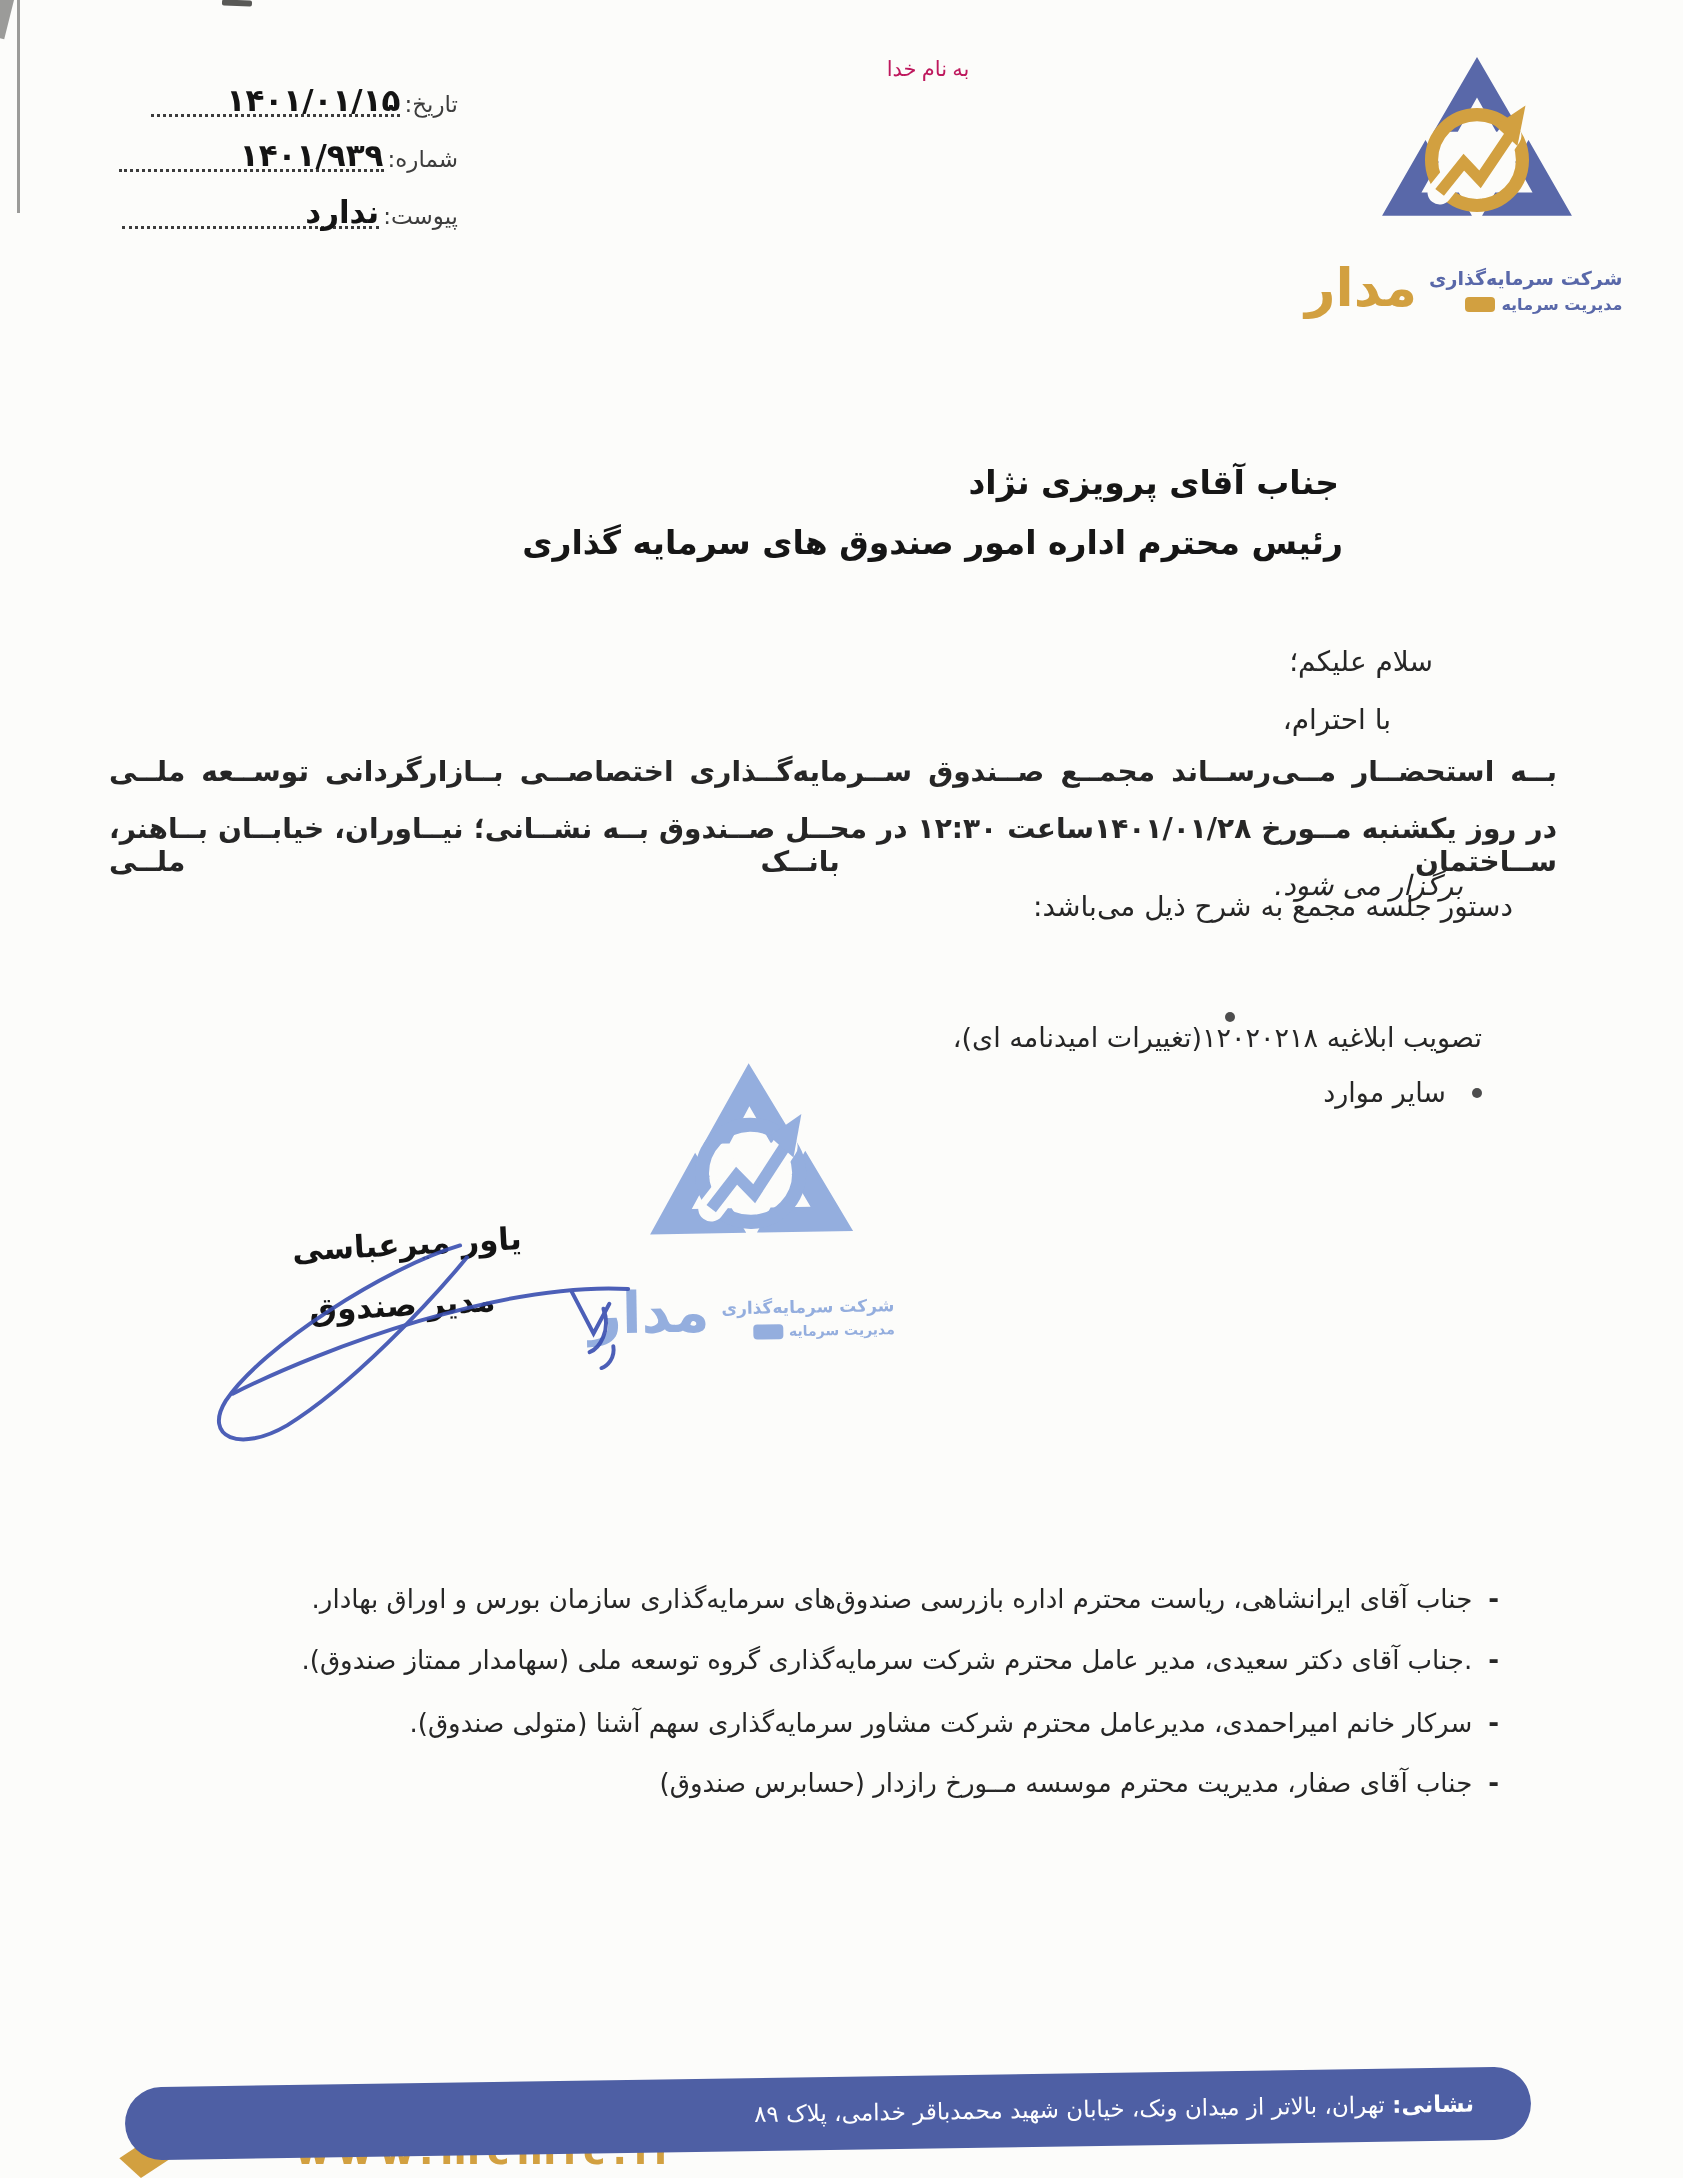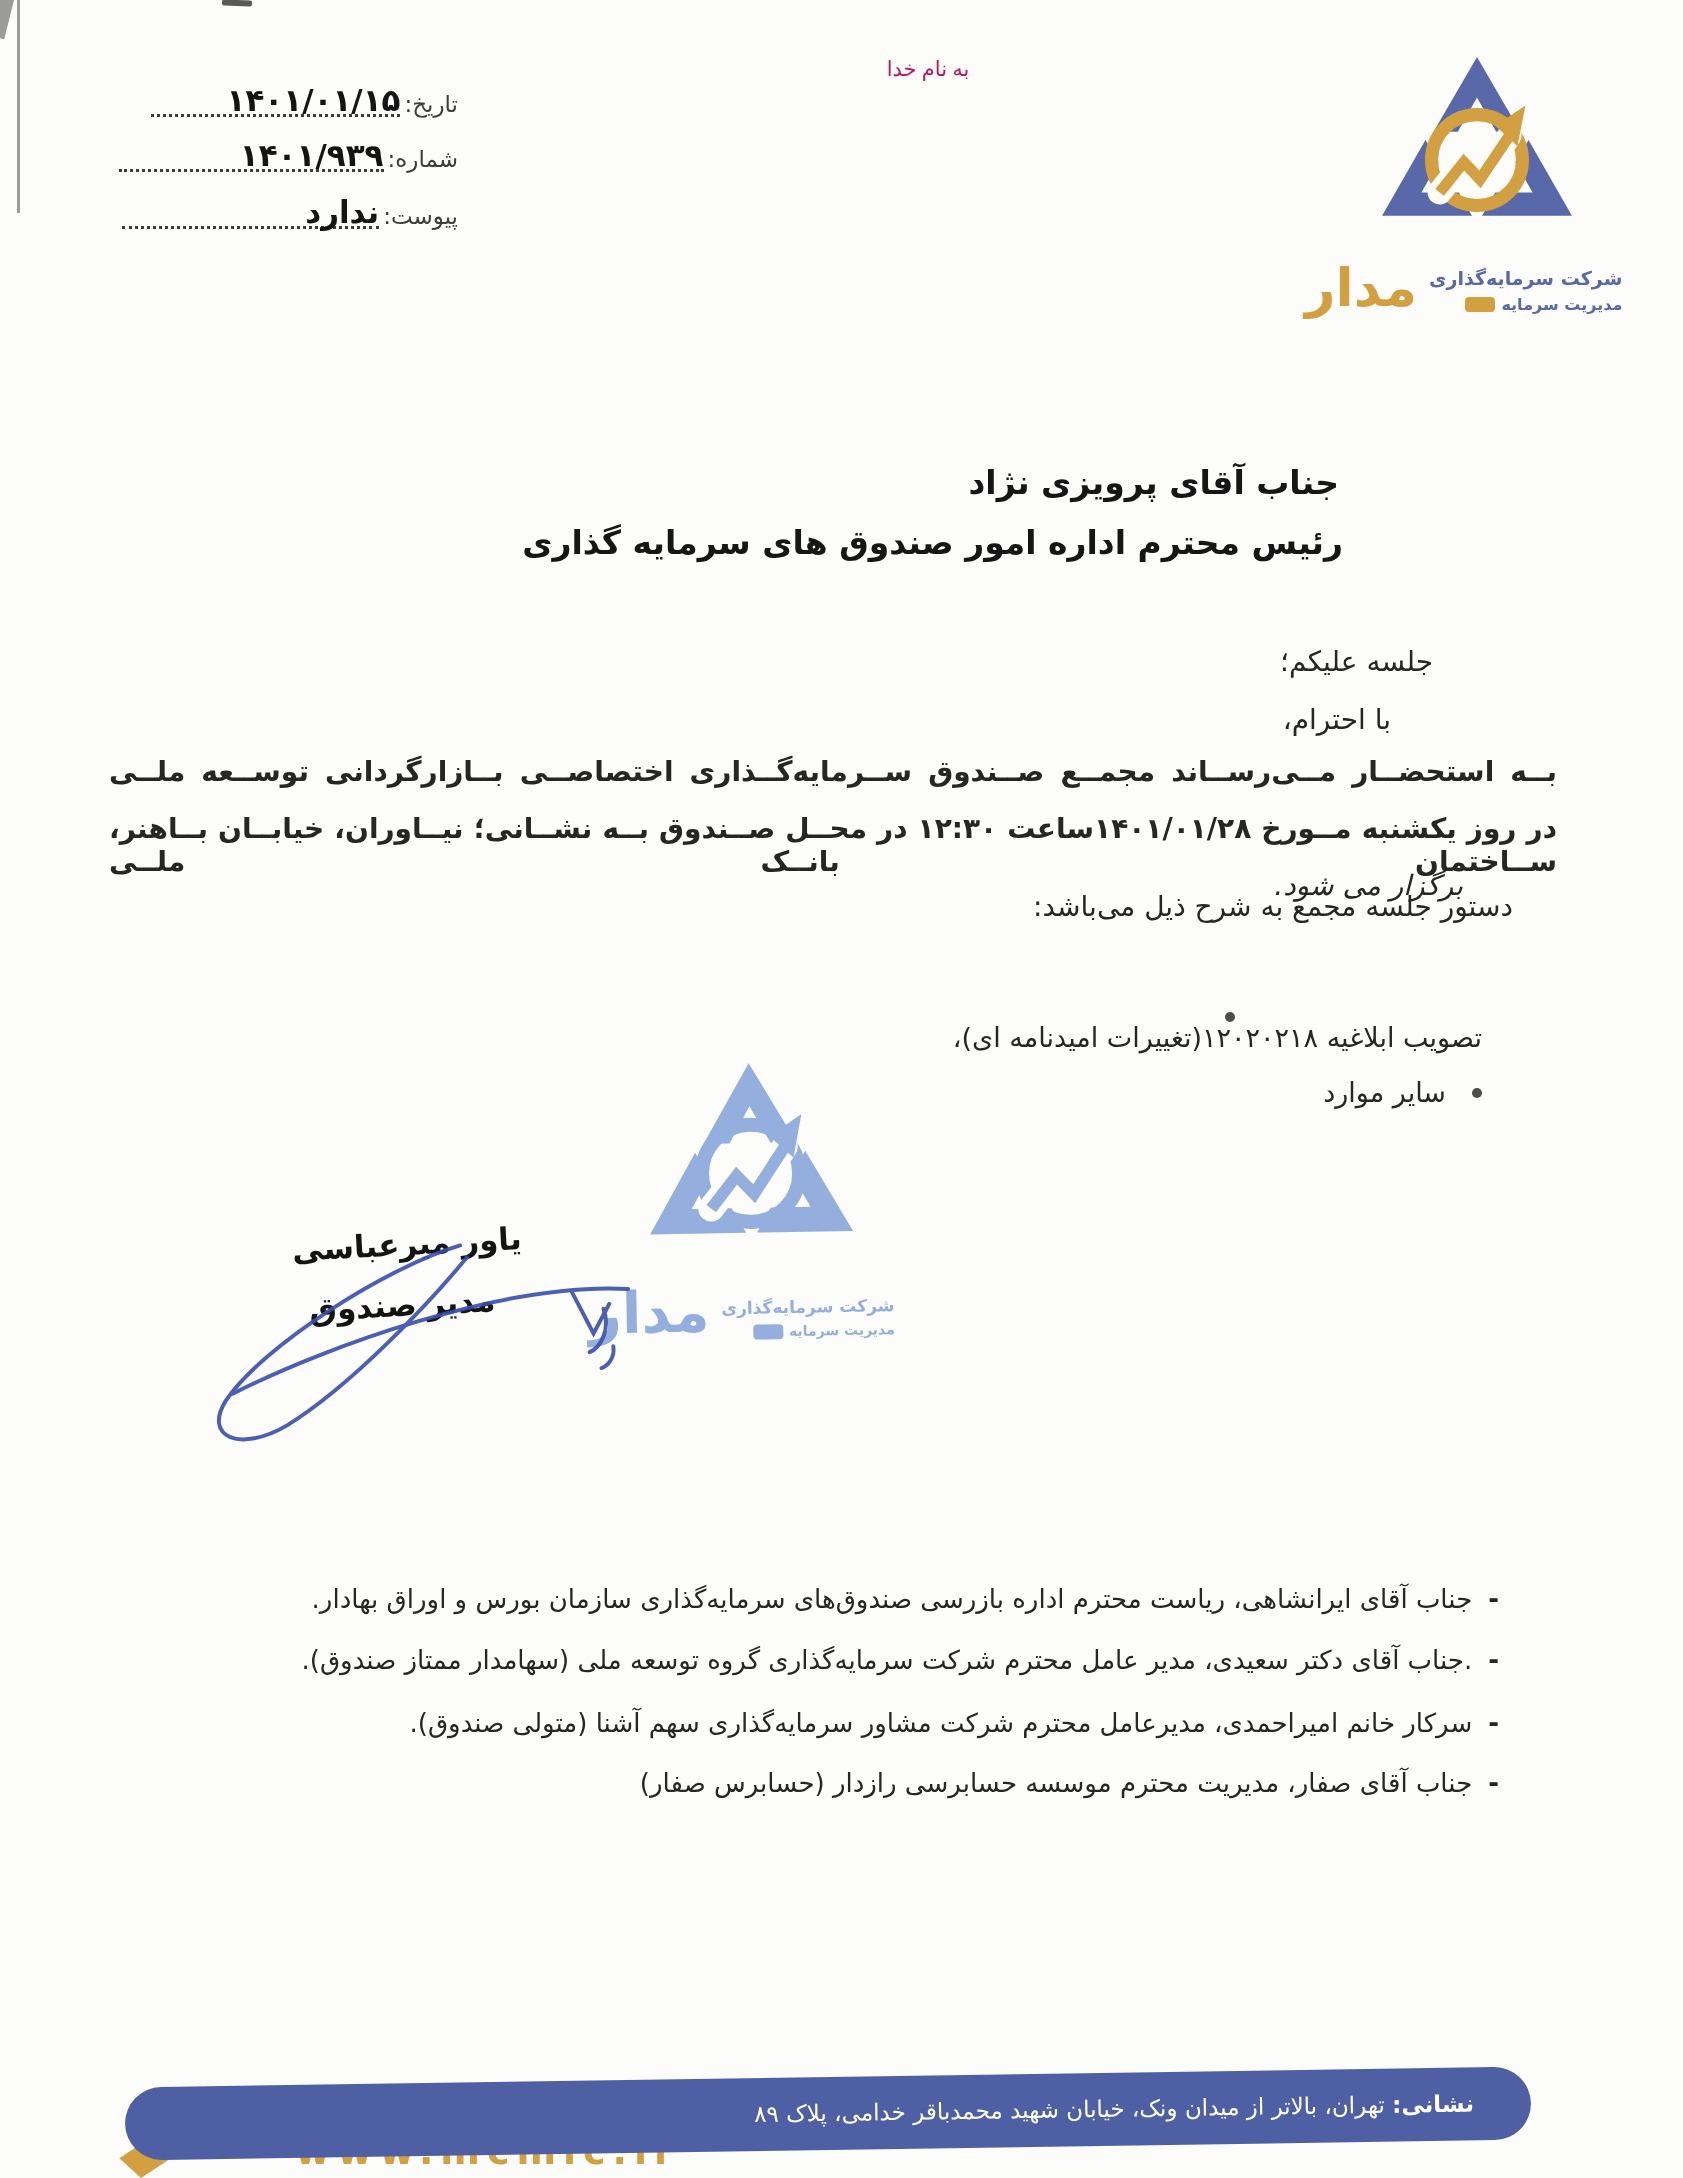--- a/index.html
+++ b/index.html
@@ -112,21 +112,21 @@
           <span>مدیریت سرمایه</span>
           <span class="pill"></span>
         </span>
       </span>
     </div>
   </div>
 
   <div class="abs addr nowrap" style="right:344px;top:463px;">جناب آقای پرویزی نژاد</div>
   <div class="abs addr nowrap" style="right:340px;top:523px;">رئیس محترم اداره امور صندوق های سرمایه گذاری</div>
 
-  <div class="abs bodytxt nowrap" style="right:250px;top:645px;">جلسه علیکم؛</div>
+  <div class="abs bodytxt nowrap" style="right:250px;top:645px;">سلام علیکم؛</div>
   <div class="abs bodytxt nowrap" style="right:292px;top:703px;">با احترام،</div>
 
   <div class="abs bodytxt just" style="right:126px;left:109px;top:755px;">بــه استحضــار مــی‌رســاند مجمــع صــندوق ســرمایه‌گــذاری اختصاصــی بــازارگردانی توســعه ملــی</div>
   <div class="abs bodytxt just" style="right:126px;left:109px;top:812px;">در روز یکشنبه مــورخ ۱۴۰۱/۰۱/۲۸ساعت ۱۲:۳۰ در محــل صــندوق بــه نشــانی؛ نیــاوران، خیابــان بــاهنر، ســاختمان بانــک ملــی</div>
   <div class="abs bodytxt nowrap" style="right:220px;top:869px;font-style:italic;">برگزار می شود.</div>
 
   <div class="abs bodytxt nowrap" style="right:170px;top:890px;">دستور جلسه مجمع به شرح ذیل می‌باشد:</div>
 
   <div class="abs bullet-row" style="right:201px;top:1012px;flex-direction:column;">
     <span class="bullet-dot"></span>
@@ -180,21 +180,21 @@
   <div class="abs cc-row" style="right:184px;top:1645px;">
     <span class="cc-dash">-</span>
     <span class="nowrap">.جناب آقای دکتر سعیدی، مدیر عامل محترم شرکت سرمایه‌گذاری گروه توسعه ملی (سهامدار ممتاز صندوق).</span>
   </div>
   <div class="abs cc-row" style="right:184px;top:1708px;">
     <span class="cc-dash">-</span>
     <span class="nowrap">سرکار خانم امیراحمدی، مدیرعامل محترم شرکت مشاور سرمایه‌گذاری سهم آشنا (متولی صندوق).</span>
   </div>
   <div class="abs cc-row" style="right:184px;top:1768px;">
     <span class="cc-dash">-</span>
-    <span class="nowrap">جناب آقای صفار، مدیریت محترم موسسه حسابرسی رازدار (حسابرس صفار)</span>
+    <span class="nowrap">جناب آقای صفار، مدیریت محترم موسسه مــورخ رازدار (حسابرس صندوق)</span>
   </div>
 
   <div class="abs website nowrap">www.mcmic.ir</div>
   <svg class="abs gold-mark" width="91" height="55" viewBox="0 0 92 56">
     <polygon points="0,36 54,0 74,22 22,56" fill="#d2a040"></polygon>
   </svg>
   <div class="abs footer-bar">
     <div class="footer-text">
       <b>نشانی:</b>
       <span>تهران، بالاتر از میدان ونک، خیابان شهید محمدباقر خدامی، پلاک ۸۹</span>

